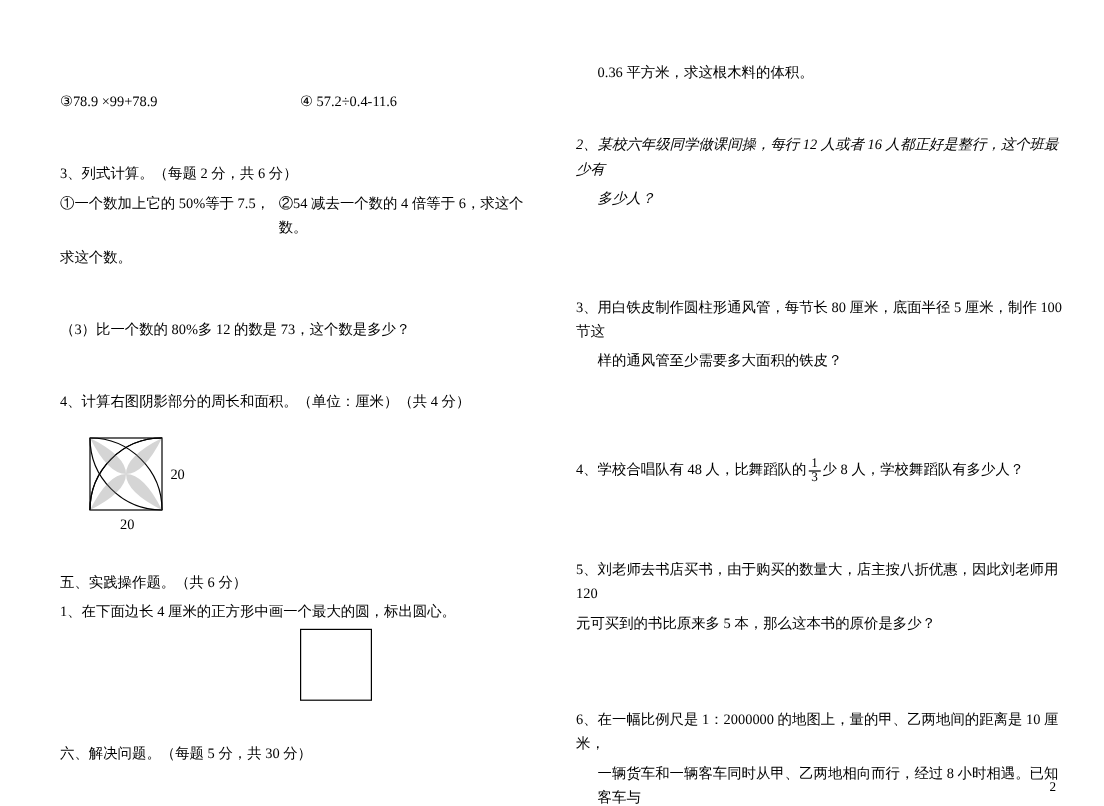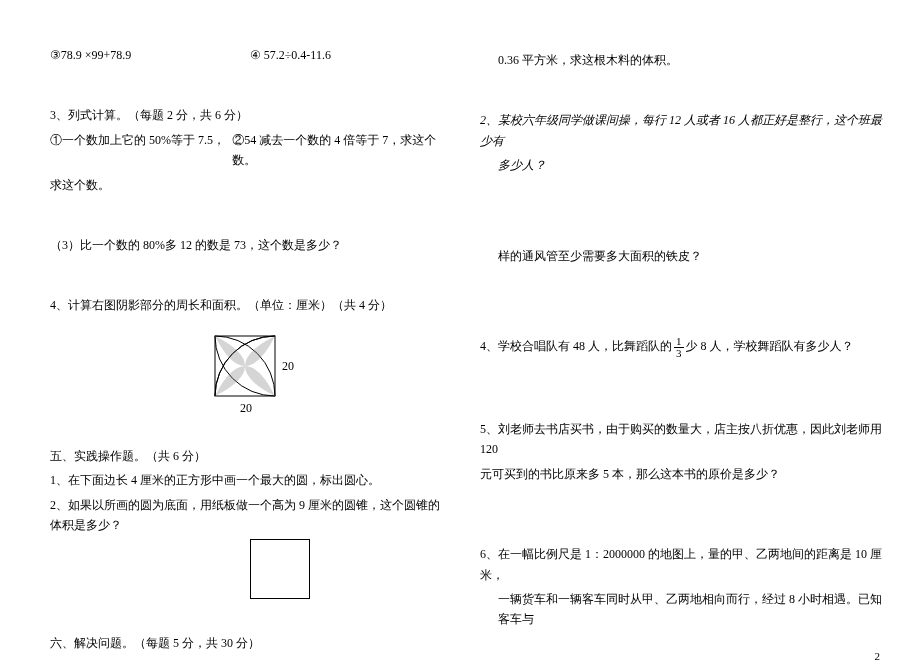--- a/index.html
+++ b/index.html
@@ -40,21 +40,21 @@
       margin-bottom: 40px;
     }
     .exercise-pair {
       display: flex;
     }
     .exercise-pair > span:first-child {
       width: 200px;
       display: inline-block;
     }
     .figure-container {
-      text-align: center;
+      text-align: left;
       margin: 10px 0 20px 0;
       position: relative;
       height: 90px;
     }
     .shape-svg {
       display: inline-block;
     }
     .square-box {
       width: 60px;
       height: 60px;
@@ -87,32 +87,32 @@
     }
     .indent {
       padding-left: 18px;
     }
   </style>
 </head>
 <body>
 
 <div class="column col-left">
 
-  <div class="block-lg" style="margin-top:25px;">
+  <div class="block-lg" style="margin-top:54px;">
     <div class="exercise-pair line">
       <span>③78.9 ×99+78.9</span>
       <span>④ 57.2÷0.4-11.6</span>
     </div>
   </div>
 
   <div class="block-lg">
     <div class="line">3、列式计算。（每题 2 分，共 6 分）</div>
     <div class="exercise-pair line">
       <span>①一个数加上它的 50%等于 7.5，</span>
-      <span>②54 减去一个数的 4 倍等于 7，求这个数。</span>
+      <span>②54 减去一个数的 4 倍等于 6，求这个数。</span>
     </div>
     <div class="line">求这个数。</div>
   </div>
 
   <div class="block-lg">
     <div class="line">（3）比一个数的 80%多 12 的数是 73，这个数是多少？</div>
   </div>
 
   <div class="block">
     <div class="line">4、计算右图阴影部分的周长和面积。（单位：厘米）（共 4 分）</div>
@@ -126,21 +126,20 @@
         <path d="M 25 10 Q 55 25 55 40 Q 55 25 85 10 Q 70 40 55 40 Q 70 40 85 70 Q 55 55 55 40 Q 55 55 25 70 Q 40 40 55 40 Q 40 40 25 10 Z" fill="#888" fill-opacity="0.35" stroke="none"></path>
         <text x="92" y="44" font-size="12">20</text>
         <text x="50" y="86" font-size="12">20</text>
       </svg>
     </div>
   </div>
 
   <div class="block">
     <div class="line">五、实践操作题。（共 6 分）</div>
     <div class="line">1、在下面边长 4 厘米的正方形中画一个最大的圆，标出圆心。</div>
-    <div class="line">2、如果以所画的圆为底面，用纸板做一个高为 9 厘米的圆锥，这个圆锥的体积是多少？</div>
     <div>
       <span class="square-box"></span>
     </div>
   </div>
 
   <div style="margin-top:18px;">
     <div class="line">六、解决问题。（每题 5 分，共 30 分）</div>
 
   </div>
 
@@ -151,20 +150,21 @@
   <div class="block-lg" style="margin-top:30px;">
     <div class="line indent">0.36 平方米，求这根木料的体积。</div>
   </div>
 
   <div class="block-lg" style="margin-bottom:70px;font-style:italic;">
     <div class="line">2、某校六年级同学做课间操，每行 12 人或者 16 人都正好是整行，这个班最少有</div>
     <div class="line indent">多少人？</div>
   </div>
 
   <div class="block-lg" style="margin-bottom:70px;">
+    <div class="line">3、用白铁皮制作圆柱形通风管，每节长 80 厘米，底面半径 5 厘米，制作 100 节这</div>
     <div class="line indent">样的通风管至少需要多大面积的铁皮？</div>
   </div>
 
   <div class="block-lg" style="margin-bottom:60px;margin-top:16px;">
     <div class="line">
       <span>4、学校合唱队有 48 人，比舞蹈队的</span><span class="fraction"><span class="num">1</span><span class="den">3</span></span><span>少 8 人，学校舞蹈队有多少人？</span>
     </div>
   </div>
 
   <div class="block-lg" style="margin-bottom:60px;">

